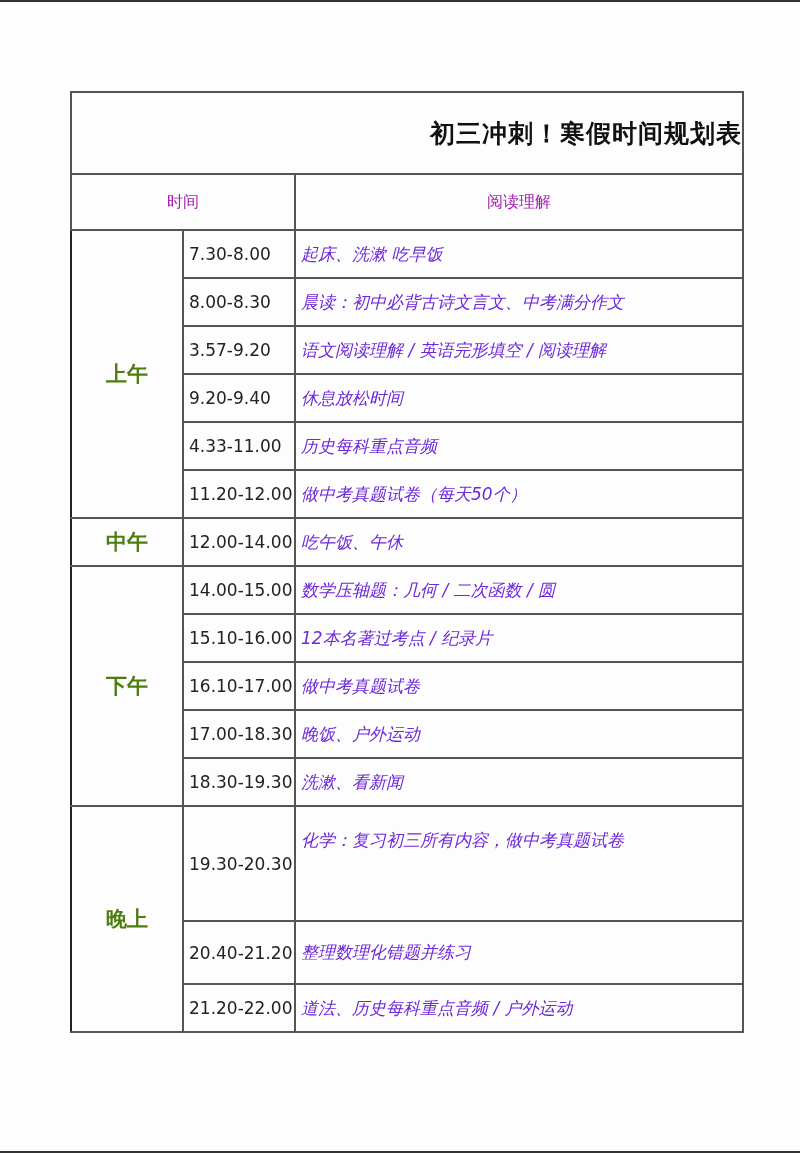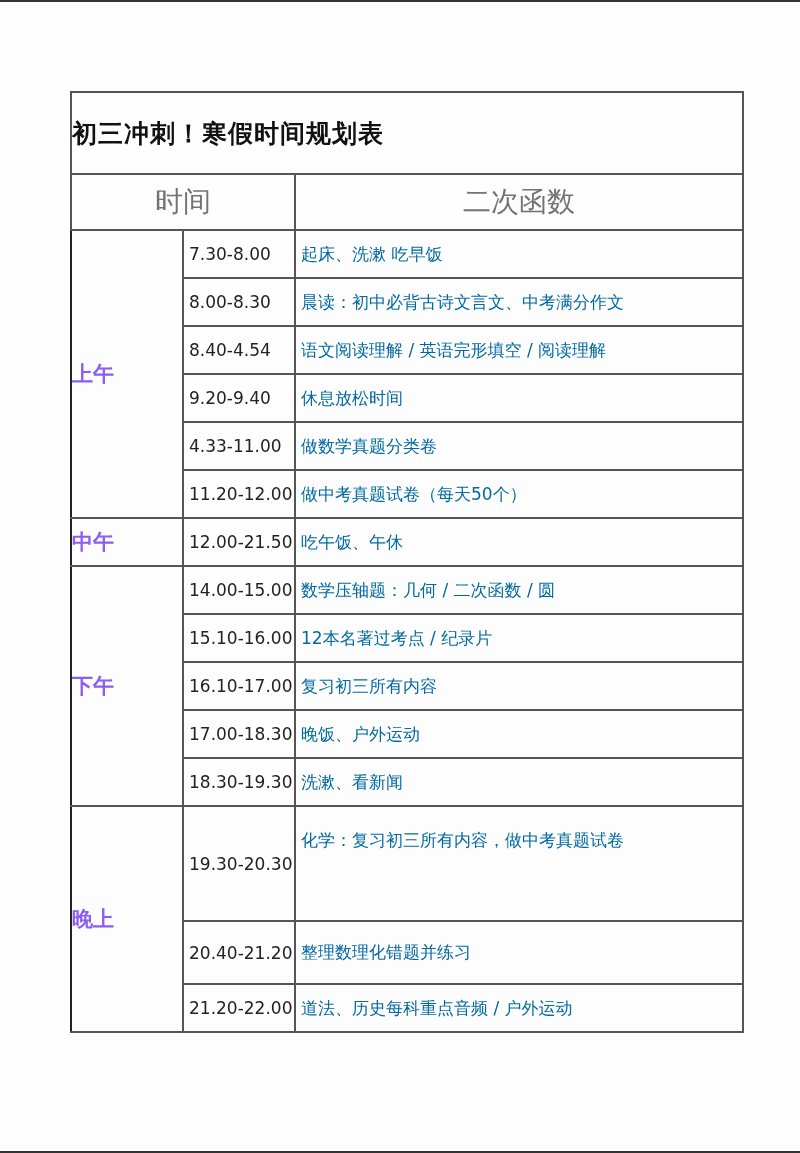--- a/index.html
+++ b/index.html
@@ -33,50 +33,52 @@
       table-layout: fixed;
     }
     table.schedule td, table.schedule th {
       border: 2px solid #555;
       padding: 0;
       font-weight: normal;
     }
     table.schedule { border: 2px solid #222; }
     .title-cell {
       height: 80px;
-      text-align: left;
+      text-align: right;
       font-size: 25px;
       font-weight: bold !important;
       letter-spacing: 1px;
       color: #111;
     }
     .head-cell {
       height: 54px;
       text-align: center;
-      font-size: 28px;
-      color: #737373;
+      font-size: 16px;
+      color: #a21caf;
     }
     .period-cell {
+      text-align: center;
       font-size: 21px;
       font-weight: bold !important;
-      color: #8b5cf6;
+      color: #4d7c0f;
       border-left: 2px solid #222 !important;
     }
     .time-cell {
       font-size: 17px;
       padding-left: 5px !important;
       color: #222;
       white-space: nowrap;
       border-left: 2px solid #222 !important;
     }
     .content-cell {
       font-size: 17px;
       padding-left: 5px !important;
-      color: #0369a1;
+      color: #6d28d9;
       white-space: nowrap;
+      font-style: italic;
     }
     tr.row-std td { height: 46px; }
     tr.row-tall td { height: 91px; }
     tr.row-mid td { height: 61px; }
     tr.row-last td { height: 46px; }
     .content-top { vertical-align: top; padding-top: 22px !important; }
     .bottom-strong td { border-bottom: 2px solid #222; }
   </style>
 </head>
 <body>
@@ -89,67 +91,67 @@
       <col style="width:112px">
       <col style="width:112px">
       <col style="width:448px">
     </colgroup>
     <tbody>
         <tr>
       <td colspan="3" class="title-cell">初三冲刺！寒假时间规划表</td>
     </tr>
     <tr>
       <td colspan="2" class="head-cell">时间</td>
-      <td class="head-cell">二次函数</td>
+      <td class="head-cell">阅读理解</td>
     </tr>
 
     <tr class="row-std">
       <td rowspan="6" class="period-cell">上午</td>
       <td class="time-cell">7.30-8.00</td>
       <td class="content-cell">起床、洗漱 吃早饭</td>
     </tr>
     <tr class="row-std">
       <td class="time-cell">8.00-8.30</td>
       <td class="content-cell">晨读：初中必背古诗文言文、中考满分作文</td>
     </tr>
     <tr class="row-std">
-      <td class="time-cell">8.40-4.54</td>
+      <td class="time-cell">3.57-9.20</td>
       <td class="content-cell">语文阅读理解 / 英语完形填空 / 阅读理解</td>
     </tr>
     <tr class="row-std">
       <td class="time-cell">9.20-9.40</td>
       <td class="content-cell">休息放松时间</td>
     </tr>
     <tr class="row-std">
       <td class="time-cell">4.33-11.00</td>
-      <td class="content-cell">做数学真题分类卷</td>
+      <td class="content-cell">历史每科重点音频</td>
     </tr>
     <tr class="row-std bottom-strong">
       <td class="time-cell">11.20-12.00</td>
       <td class="content-cell">做中考真题试卷（每天50个）</td>
     </tr>
 
     <tr class="row-std bottom-strong">
       <td class="period-cell">中午</td>
-      <td class="time-cell">12.00-21.50</td>
+      <td class="time-cell">12.00-14.00</td>
       <td class="content-cell">吃午饭、午休</td>
     </tr>
 
     <tr class="row-std">
       <td rowspan="5" class="period-cell">下午</td>
       <td class="time-cell">14.00-15.00</td>
       <td class="content-cell">数学压轴题：几何 / 二次函数 / 圆</td>
     </tr>
     <tr class="row-std">
       <td class="time-cell">15.10-16.00</td>
       <td class="content-cell">12本名著过考点 / 纪录片</td>
     </tr>
     <tr class="row-std">
       <td class="time-cell">16.10-17.00</td>
-      <td class="content-cell">复习初三所有内容</td>
+      <td class="content-cell">做中考真题试卷</td>
     </tr>
     <tr class="row-std">
       <td class="time-cell">17.00-18.30</td>
       <td class="content-cell">晚饭、户外运动</td>
     </tr>
     <tr class="row-std bottom-strong">
       <td class="time-cell">18.30-19.30</td>
       <td class="content-cell">洗漱、看新闻</td>
     </tr>
 

